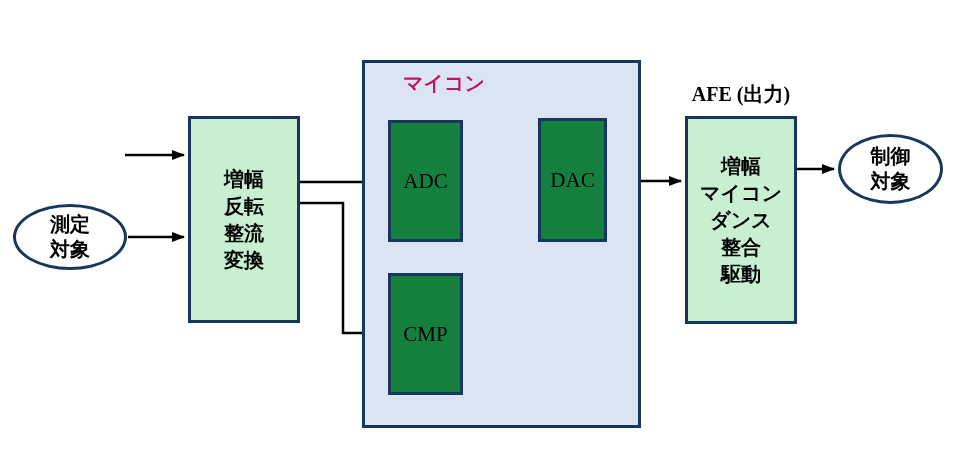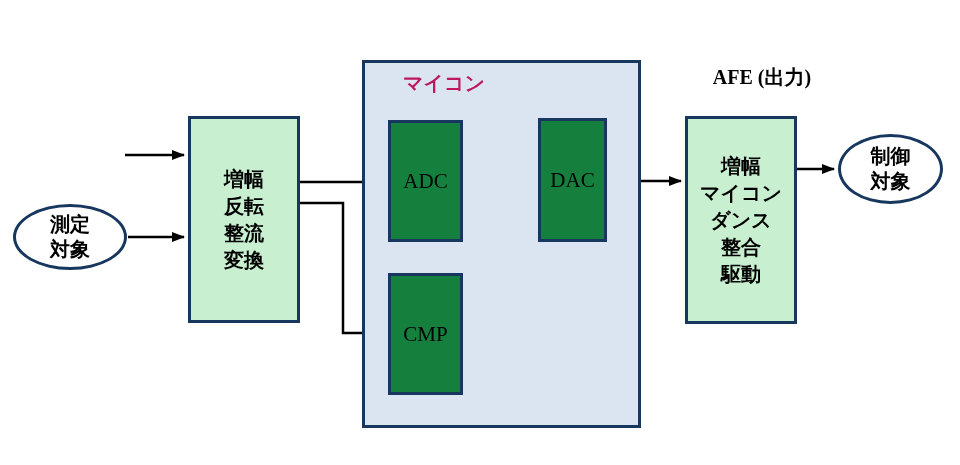--- a/index.html
+++ b/index.html
@@ -24,21 +24,21 @@
   .mcu-label{position:absolute;left:14px;top:7px;font-weight:bold;font-size:20px;color:#be185d;margin-left:24px;}
   .whitebox{border:3px solid var(--border);background:#15803d;font-size:21px;color:#000;}
   .sec-label{position:absolute;text-align:center;font-weight:bold;font-size:20px;
              white-space:nowrap;color:#000;}
   .sensor{left:17px;top:129px;width:108px;height:52px;}
   .measure{left:13px;top:204px;width:114px;height:66px;}
   .control{left:838px;top:134px;width:105px;height:70px;}
   .afe-in{left:188px;top:100px;width:112px;height:207px;}
   .afe-out{left:685px;top:100px;width:112px;height:208px;}
   .afe-in-label{left:188px;top:64px;width:112px;}
-  .afe-out-label{left:685px;top:64px;width:112px;margin-left:21px;}
+  .afe-out-label{left:685px;top:81px;width:112px;}
   .mcu{left:362px;top:60px;width:279px;height:368px;}
   .adc{left:388px;top:120px;width:75px;height:122px;}
   .dac{left:538px;top:118px;width:69px;height:124px;}
   .cmp{left:388px;top:273px;width:75px;height:122px;}
 </style>
 </head>
 <body>
 
 <div class="stage">
 

